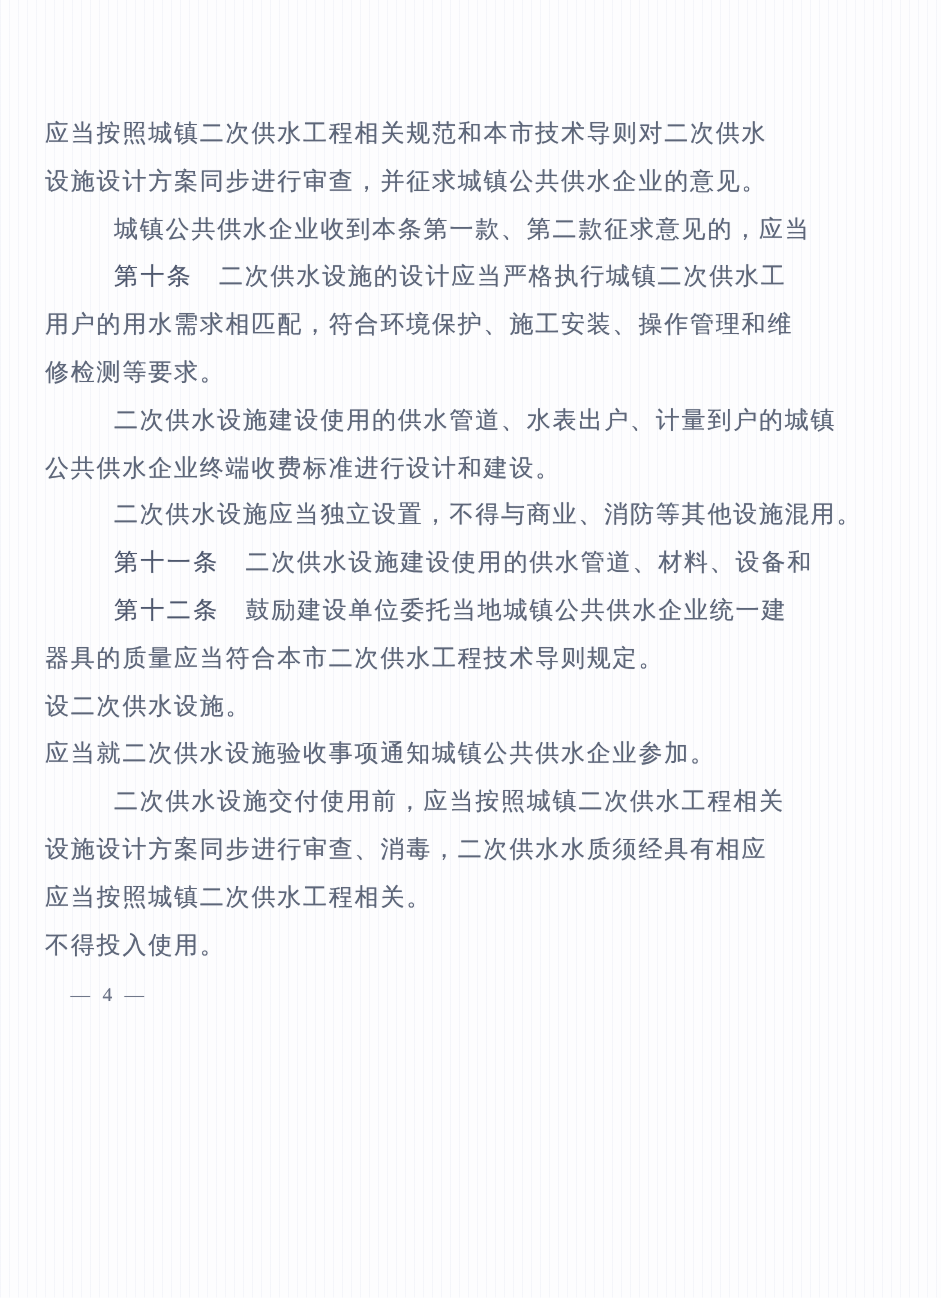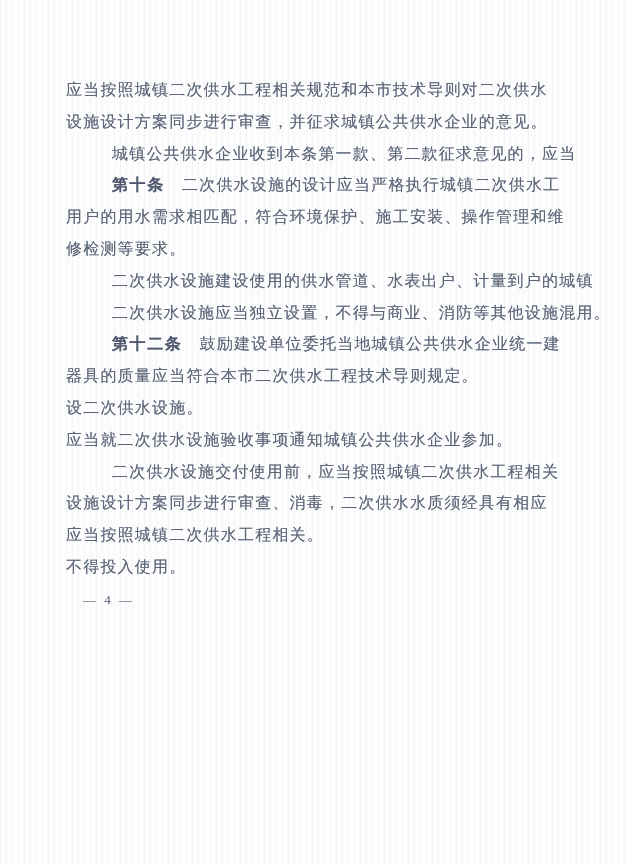--- a/index.html
+++ b/index.html
@@ -16,34 +16,34 @@
       rgba(222,226,238,0.28) 0px, rgba(222,226,238,0.28) 1px,
       transparent 1px, transparent 6px
     );
     overflow: hidden;
     font-family: "Liberation Serif", "DejaVu Serif", serif;
   }
   .sheet {
     box-sizing: border-box;
     width: 627px;
     height: 865px;
-    padding: 74px 40px 0 66px;
+    padding: 74px 40px 0 30px;
   }
   .line {
     height: 31.8px;
     line-height: 31.8px;
     font-size: 16px;
     letter-spacing: 1.2px;
     color: #5d6679;
     white-space: nowrap;
     text-shadow: 0 0 0.5px rgba(93,102,121,0.55);
   }
   .indent { padding-left: 46px; }
   .bold {
-    font-weight: bold;
+    font-weight: normal;
     color: #4f586e;
     letter-spacing: 1.6px;
     margin-top: 42px;
   }
   .pagenum {
     margin-top: 9px;
     padding-left: 17px;
     font-size: 13px;
     letter-spacing: 2.5px;
     color: #6b7386;
@@ -57,23 +57,25 @@
 
   <div class="line"><span>应当按照城镇二次供水工程相关规范和本市技术导则对二次供水</span></div>
   <div class="line"><span>设施设计方案同步进行审查，并征求城镇公共供水企业的意见。</span></div>
   <div class="line indent"><span>城镇公共供水企业收到本条第一款、第二款征求意见的，应当</span></div>
 
   <div class="line indent"><span class="bold">第十条</span><span>　二次供水设施的设计应当严格执行城镇二次供水工</span></div>
   <div class="line"><span>用户的用水需求相匹配，符合环境保护、施工安装、操作管理和维</span></div>
   <div class="line"><span>修检测等要求。</span></div>
 
   <div class="line indent"><span>二次供水设施建设使用的供水管道、水表出户、计量到户的城镇</span></div>
+  <div class="line"><span>公共供水企业终端收费标准进行设计和建设。</span></div>
 
   <div class="line indent"><span>二次供水设施应当独立设置，不得与商业、消防等其他设施混用。</span></div>
 
+  <div class="line indent"><span class="bold">第十一条</span><span>　二次供水设施建设使用的供水管道、材料、设备和</span></div>
   <div class="line indent"><span class="bold">第十二条</span><span>　鼓励建设单位委托当地城镇公共供水企业统一建</span></div>
 
   <div class="line"><span>器具的质量应当符合本市二次供水工程技术导则规定。</span></div>
   <div class="line"><span>设二次供水设施。</span></div>
 
   <div class="line"><span>应当就二次供水设施验收事项通知城镇公共供水企业参加。</span></div>
 
   <div class="line indent"><span>二次供水设施交付使用前，应当按照城镇二次供水工程相关</span></div>
   <div class="line"><span>设施设计方案同步进行审查、消毒，二次供水水质须经具有相应</span></div>
   <div class="line"><span>应当按照城镇二次供水工程相关。</span></div>

